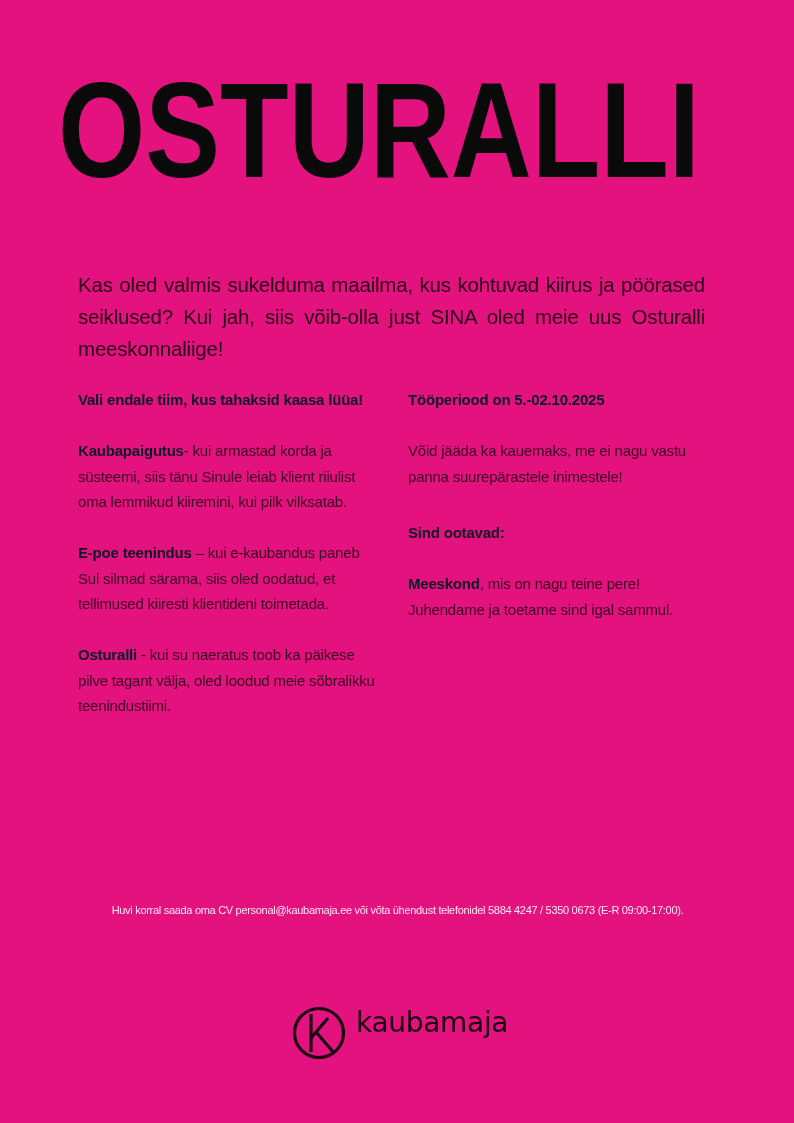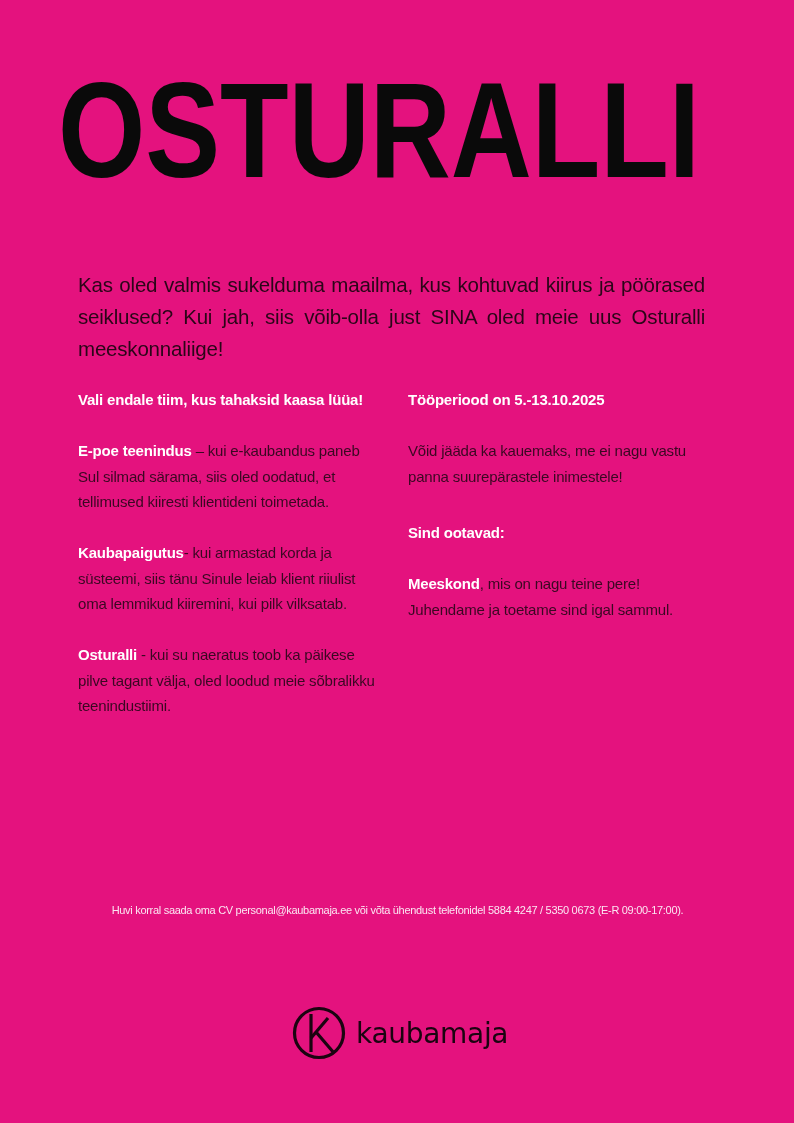--- a/index.html
+++ b/index.html
@@ -21,56 +21,56 @@
     font-size: 20.5px; line-height: 32px; text-align: justify;
     color: #2a0618;
     letter-spacing: -0.2px;
     margin-top: 29px;
   }
   .col { position: absolute; top: 387px; width: 300px;
     font-size: 15px; line-height: 25.5px; color: #3a0822; letter-spacing: -0.2px; }
   .col.left { left: 78px; }
   .col.right { left: 408px; }
   .col p { margin: 0 0 25.5px 0; }
-  .col b { color: #ffffff; font-weight: bold; }
+  .col b { color: #0f172a; font-weight: bold; }
   .right .block2 { margin-top: 31px; }
   .contact {
     position: absolute; left: 90px; top: 896px; width: 615px;
     text-align: center; font-size: 11px; line-height: 29px;
     color: #fbe6f2; letter-spacing: -0.3px;
   }
   .logo {
     position: absolute; left: 292px; top: 1006px;
-    display: flex; align-items: center; gap: 10px;
+    display: flex; gap: 10px;
   }
   .logo-text {
     font-size: 28px; color: #1a0410; letter-spacing: -0.3px;
     font-family: "DejaVu Sans", sans-serif;
   }
 </style>
 </head>
 <body>
 
 <div class="title">
   <svg width="660" height="128" viewBox="0 0 660 128">
     <text x="0" y="120" font-family="Liberation Sans, sans-serif" font-weight="bold" font-size="158" textLength="642" lengthAdjust="spacingAndGlyphs" fill="#0a0a0a" transform="scale(1,0.86) translate(0,18)">OSTURALLI</text>
   </svg>
 </div>
 
 <div class="intro">Kas oled valmis sukelduma maailma, kus kohtuvad kiirus ja pöörased seiklused? Kui jah, siis võib-olla just SINA oled meie uus Osturalli meeskonnaliige!</div>
 
 <div class="col left">
   <p><b>Vali endale tiim, kus tahaksid kaasa lüüa!</b></p>
+  <p><b>Kaubapaigutus</b><span>- kui armastad korda ja süsteemi, siis tänu Sinule leiab klient riiulist oma lemmikud kiiremini, kui pilk vilksatab.</span></p>
   <p><b>E-poe teenindus</b><span> – kui e-kaubandus paneb Sul silmad särama, siis oled oodatud, et tellimused kiiresti klientideni toimetada.</span></p>
-  <p><b>Kaubapaigutus</b><span>- kui armastad korda ja süsteemi, siis tänu Sinule leiab klient riiulist oma lemmikud kiiremini, kui pilk vilksatab.</span></p>
   <p><b>Osturalli</b><span> - kui su naeratus toob ka päikese pilve tagant välja, oled loodud meie sõbralikku teenindustiimi.</span></p>
 </div>
 
 <div class="col right">
-  <p><b>Tööperiood on 5.-13.10.2025</b></p>
+  <p><b>Tööperiood on 5.-02.10.2025</b></p>
   <p>Võid jääda ka kauemaks, me ei nagu vastu panna suurepärastele inimestele!</p>
   <div class="block2">
     <p><b>Sind ootavad:</b></p>
     <p><b>Meeskond</b><span>, mis on nagu teine pere! Juhendame ja toetame sind igal sammul.</span></p>
   </div>
 </div>
 
 <div class="contact">Huvi korral saada oma CV personal@kaubamaja.ee või võta ühendust telefonidel 5884 4247 / 5350 0673 (E-R 09:00-17:00).</div>
 
 <div class="logo">

